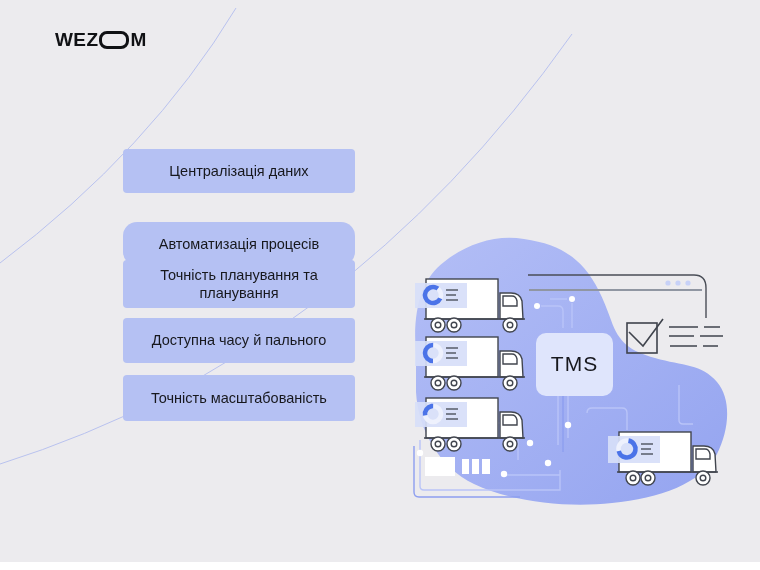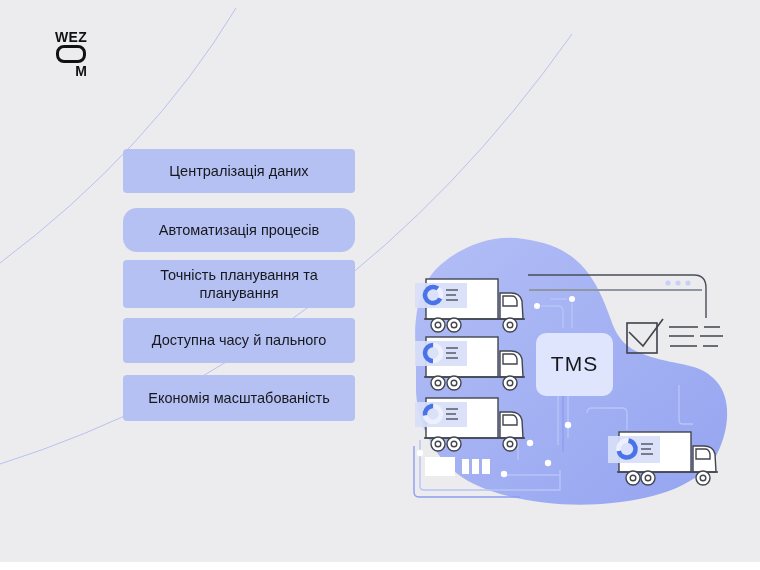--- a/index.html
+++ b/index.html
@@ -16,22 +16,22 @@
   }
   html,body{margin:0;padding:0;}
   body{font-family:"Liberation Sans",sans-serif;}
   .stage{
     position:relative;width:760px;height:570px;overflow:hidden;
     background:var(--page-bg);
   }
   .decor-svg{position:absolute;left:0;top:0;z-index:1;}
   .logo{
     position:absolute;left:55px;top:29px;z-index:3;
-    font-size:14px;font-weight:800;letter-spacing:.4px;color:#101114;
-    display:flex;align-items:flex-end;flex-direction:column;
+    font-size:19px;font-weight:800;letter-spacing:.4px;color:#101114;
+    display:flex;align-items:center;
   }
   .logo-o{
     display:inline-block;width:24px;height:12px;
     border:3.4px solid #101114;border-radius:8px;margin:0 1px;
   }
   .benefit{
     position:absolute;left:123px;width:232px;z-index:2;
     background:var(--button-bg);border-radius:4px;
     display:flex;align-items:center;justify-content:center;
     text-align:center;font-size:14.5px;line-height:1.25;
@@ -69,24 +69,24 @@
     <path class="curve-path" d="M 572 34 Q 345 355 0 464"></path>
   </svg>
 
   <div class="logo">
     <span>WEZ</span>
     <span class="logo-o"></span>
     <span>M</span>
   </div>
 
   <div class="benefit" style="top:149px;height:44px;">Централізація даних</div>
-  <div class="benefit" style="top:208px;height:44px;border-radius:14px;">Автоматизація процесів</div>
+  <div class="benefit" style="top:222px;height:44px;border-radius:14px;">Автоматизація процесів</div>
   <div class="benefit narrow" style="top:260px;height:48px;">Точність планування та планування</div>
   <div class="benefit" style="top:318px;height:45px;">Доступна часу й пального</div>
-  <div class="benefit" style="top:375px;height:46px;">Економія масштабованість</div>
+  <div class="benefit" style="top:375px;height:46px;">Точність масштабованість</div>
 
   <svg class="illus" width="360" height="280" viewBox="0 0 360 280">
     <defs>
       <linearGradient id="blobGrad" x1="0" y1="0" x2="1" y2="1">
         <stop offset="0" stop-color="#b3bef6"></stop>
         <stop offset="1" stop-color="#94a4f0"></stop>
       </linearGradient>
     </defs>
 
     <path fill="url(#blobGrad)" d="

